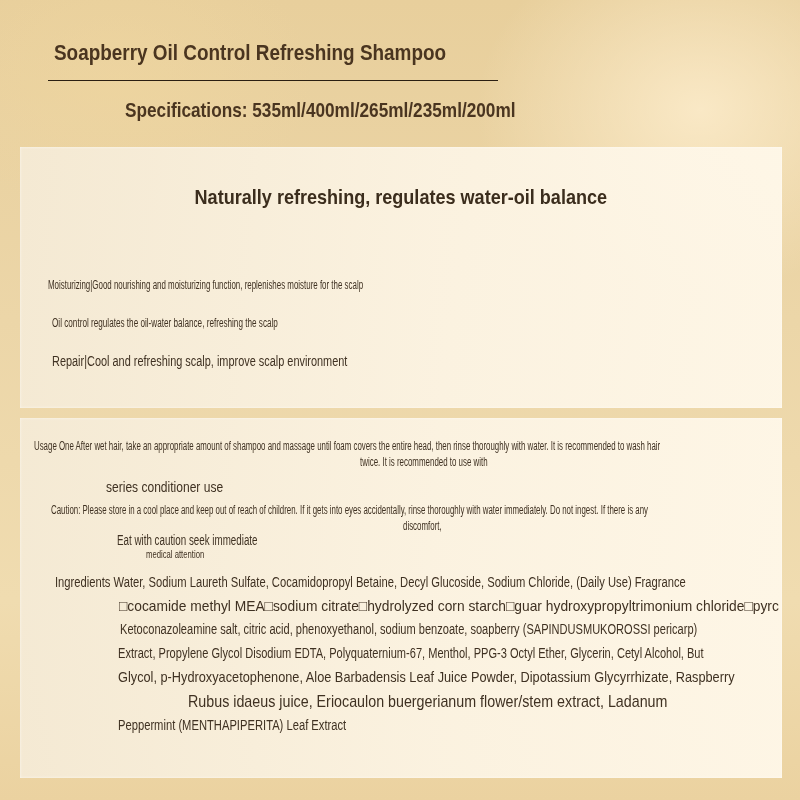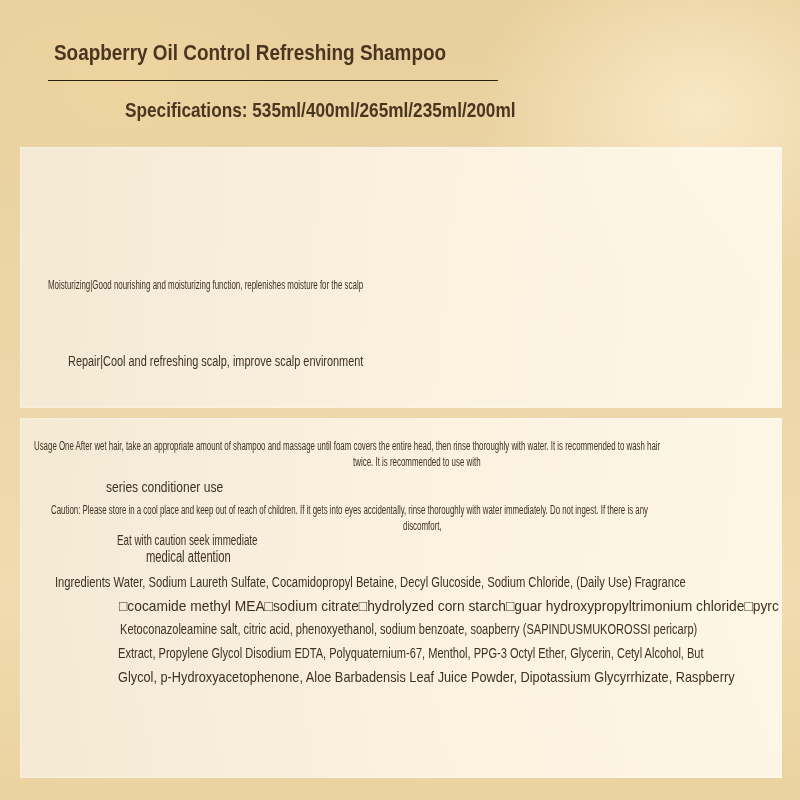--- a/index.html
+++ b/index.html
@@ -43,59 +43,71 @@
     .ing { color: #3f3122; }
   </style>
 </head>
 <body>
 
 <div class="title">Soapberry Oil Control Refreshing Shampoo</div>
 <div class="title-rule"></div>
 <div class="specs">Specifications: 535ml/400ml/265ml/235ml/200ml</div>
 
 <div class="card card1">
+  <div class="line center h1" style="top:38px;">
+    <span class="sc">Naturally refreshing, regulates water-oil balance</span>
+  </div>
   <div class="line small" style="left:28px; top:131px;text-align:right;">
     <span class="cond" style="transform:scaleX(0.66);">Moisturizing|Good nourishing and moisturizing function, replenishes moisture for the scalp</span>
   </div>
-  <div class="line med" style="left:48px; top:206px;">
+  <div class="line small" style="left:32px; top:169px;">
+    <span class="cond" style="transform:scaleX(0.68);">Oil control regulates the oil-water balance, refreshing the scalp</span>
+  </div>
+  <div class="line med" style="left:32px; top:206px;">
     <span class="cond" style="transform:scaleX(0.78);">Repair|Cool and refreshing scalp, improve scalp environment</span>
   </div>
 </div>
 
 <div class="card card2">
   <div class="line small" style="left:14px; top:21px;">
     <span class="cond" style="transform:scaleX(0.656);">Usage One After wet hair, take an appropriate amount of shampoo and massage until foam covers the entire head, then rinse thoroughly with water. It is recommended to wash hair</span>
   </div>
-  <div class="line small" style="left:307px; top:37px;padding-left:26px;">
+  <div class="line small" style="left:314px; top:37px;padding-left:26px;">
     <span class="cond" style="transform:scaleX(0.66);">twice. It is recommended to use with</span>
   </div>
   <div class="line med" style="left:86px; top:61px;">
     <span class="cond" style="transform:scaleX(0.86);">series conditioner use</span>
   </div>
   <div class="line small" style="left:31px; top:85px;">
     <span class="cond" style="transform:scaleX(0.656);">Caution: Please store in a cool place and keep out of reach of children. If it gets into eyes accidentally, rinse thoroughly with water immediately. Do not ingest. If there is any</span>
   </div>
   <div class="line small" style="left:359px; top:101px;padding-left:24px;">
     <span class="cond" style="transform:scaleX(0.66);">discomfort,</span>
   </div>
   <div class="line small" style="left:97px; top:114px; font-size:14px;">
     <span class="cond" style="transform:scaleX(0.7);">Eat with caution seek immediate</span>
   </div>
-  <div class="line small" style="left:126px; top:130px; font-size:16px;">
+  <div class="line small" style="left:126px; top:130px; font-size:11px;">
     <span class="cond" style="transform:scaleX(0.7);">medical attention</span>
   </div>
 
   <div class="line ing" style="left:35px; top:156px; font-size:14px;">
     <span class="cond" style="transform:scaleX(0.8);">Ingredients Water, Sodium Laureth Sulfate, Cocamidopropyl Betaine, Decyl Glucoside, Sodium Chloride, (Daily Use) Fragrance</span>
   </div>
   <div class="line ing" style="left:99px; top:179px; font-size:15px;">
     <span class="cond" style="transform:scaleX(0.92);">□cocamide methyl MEA□sodium citrate□hydrolyzed corn starch□guar hydroxypropyltrimonium chloride□pyrc</span>
   </div>
   <div class="line ing" style="left:100px; top:203px; font-size:14px;">
     <span class="cond" style="transform:scaleX(0.79);">Ketoconazoleamine salt, citric acid, phenoxyethanol, sodium benzoate, soapberry (SAPINDUSMUKOROSSI pericarp)</span>
   </div>
   <div class="line ing" style="left:98px; top:227px; font-size:14px;">
     <span class="cond" style="transform:scaleX(0.79);">Extract, Propylene Glycol Disodium EDTA, Polyquaternium-67, Menthol, PPG-3 Octyl Ether, Glycerin, Cetyl Alcohol, But</span>
   </div>
   <div class="line ing" style="left:98px; top:250px; font-size:15px;">
     <span class="cond" style="transform:scaleX(0.85);">Glycol, p-Hydroxyacetophenone, Aloe Barbadensis Leaf Juice Powder, Dipotassium Glycyrrhizate, Raspberry</span>
   </div>
+  <div class="line ing" style="left:168px; top:274px; font-size:17px;">
+    <span class="cond" style="transform:scaleX(0.84);">Rubus idaeus juice, Eriocaulon buergerianum flower/stem extract, Ladanum</span>
+  </div>
+  <div class="line ing" style="left:98px; top:299px; font-size:14px;">
+    <span class="cond" style="transform:scaleX(0.8);">Peppermint (MENTHAPIPERITA) Leaf Extract</span>
+  </div>
 </div>
 
 </body></html>

